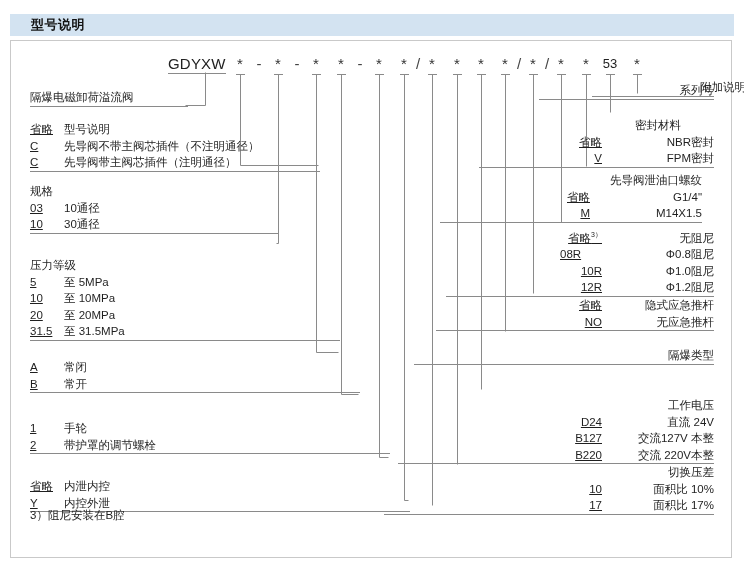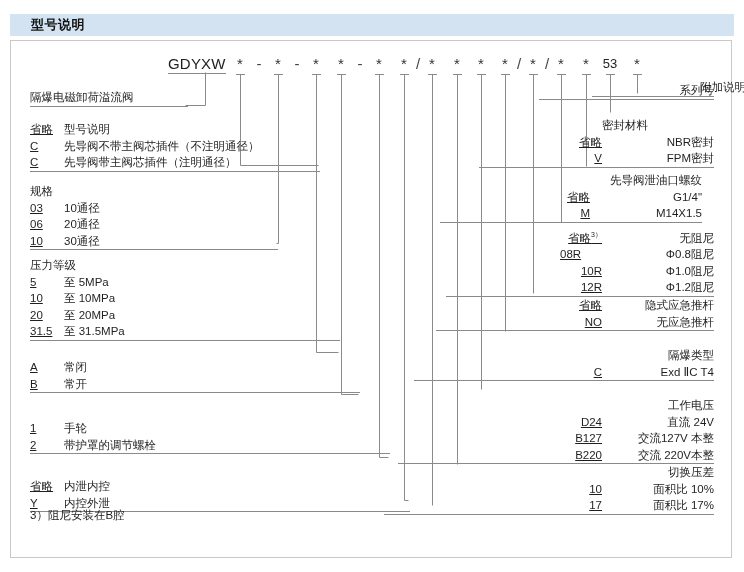--- a/index.html
+++ b/index.html
@@ -139,21 +139,20 @@
         <div class="row"><span>隔爆电磁卸荷溢流阀</span></div>
       </div>
       <div class="blk left ul" style="left: 30px; top: 121px; width: 290px;">
         <div class="row kv"><span class="k" style="min-width:34px">省略</span><span class="v">型号说明</span></div>
         <div class="row kv"><span class="k" style="min-width:34px">C</span><span class="v">先导阀不带主阀芯插件（不注明通径）</span></div>
         <div class="row kv"><span class="k" style="min-width:34px">C</span><span class="v">先导阀带主阀芯插件（注明通径）</span></div>
       </div>
       <div class="blk left ul" style="left: 30px; top: 183px; width: 248px;">
         <div class="row"><span>规格</span></div>
         <div class="row kv"><span class="k" style="min-width:34px">03</span><span class="v">10通径</span></div>
-        <div class="row kv"><span class="k" style="min-width:34px">06</span><span class="v">20通径</span></div>
         <div class="row kv"><span class="k" style="min-width:34px">10</span><span class="v">30通径</span></div>
       </div>
       <div class="blk left ul" style="left: 30px; top: 257px; width: 310px;">
         <div class="row"><span>压力等级</span></div>
         <div class="row kv"><span class="k" style="min-width:34px">5</span><span class="v">至  5MPa</span></div>
         <div class="row kv"><span class="k" style="min-width:34px">10</span><span class="v">至 10MPa</span></div>
         <div class="row kv"><span class="k" style="min-width:34px">20</span><span class="v">至 20MPa</span></div>
         <div class="row kv"><span class="k" style="min-width:34px">31.5</span><span class="v">至 31.5MPa</span></div>
       </div>
       <div class="blk left ul" style="left: 30px; top: 359px; width: 330px;">
@@ -170,42 +169,41 @@
       </div>
     </div>
   <div id="right-col">
       <div class="blk right ul" style="left: 592px; top: 79px; width: 122px;">
         <div class="row kv"><span class="k" style="min-width:42px;text-align:right"></span><span class="v" style="min-width:112px;text-align:right">附加说明</span></div>
       </div>
       <div class="blk right ul" style="left: 539px; top: 82px; width: 175px;">
         <div class="row kv"><span class="k" style="min-width:42px;text-align:right"></span><span class="v" style="min-width:112px;text-align:right">系列号</span></div>
       </div>
       <div class="blk right ul" style="left: 479px; top: 117px; width: 235px;">
-        <div class="row kv"><span class="k" style="min-width:42px;text-align:right"></span><span class="v" style="min-width:112px;text-align:left">密封材料</span></div>
+        <div class="row kv"><span class="k" style="min-width:42px;text-align:right"></span><span class="v" style="min-width:112px;text-align:center">密封材料</span></div>
         <div class="row kv"><span class="k" style="min-width:42px;text-align:right">省略</span><span class="v" style="min-width:112px;text-align:right">NBR密封</span></div>
         <div class="row kv"><span class="k" style="min-width:42px;text-align:right">V</span><span class="v" style="min-width:112px;text-align:right">FPM密封</span></div>
       </div>
       <div class="blk right ul" style="left: 440px; top: 172px; width: 262px;">
         <div class="row kv"><span class="k" style="min-width:42px;text-align:right"></span><span class="v" style="min-width:112px;text-align:right">先导阀泄油口螺纹</span></div>
         <div class="row kv"><span class="k" style="min-width:42px;text-align:right">省略</span><span class="v" style="min-width:112px;text-align:right">G1/4"</span></div>
         <div class="row kv"><span class="k" style="min-width:42px;text-align:right">M</span><span class="v" style="min-width:112px;text-align:right">M14X1.5</span></div>
       </div>
       <div class="blk right ul" style="left: 446px; top: 227px; width: 268px;">
         <div class="row kv"><span class="k" style="min-width:42px;text-align:right">省略<span class="sup">3）</span></span><span class="v" style="min-width:112px;text-align:right">无阻尼</span></div>
         <div class="row kv"><span class="k" style="min-width:42px;text-align:left">08R</span><span class="v" style="min-width:112px;text-align:right">Φ0.8阻尼</span></div>
         <div class="row kv"><span class="k" style="min-width:42px;text-align:right">10R</span><span class="v" style="min-width:112px;text-align:right">Φ1.0阻尼</span></div>
         <div class="row kv"><span class="k" style="min-width:42px;text-align:right">12R</span><span class="v" style="min-width:112px;text-align:right">Φ1.2阻尼</span></div>
       </div>
       <div class="blk right ul" style="left: 436px; top: 297px; width: 278px;">
         <div class="row kv"><span class="k" style="min-width:42px;text-align:right">省略</span><span class="v" style="min-width:112px;text-align:right">隐式应急推杆</span></div>
         <div class="row kv"><span class="k" style="min-width:42px;text-align:right">NO</span><span class="v" style="min-width:112px;text-align:right">无应急推杆</span></div>
       </div>
       <div class="blk right ul" style="left: 414px; top: 347px; width: 300px;">
         <div class="row kv"><span class="k" style="min-width:42px;text-align:right"></span><span class="v" style="min-width:112px;text-align:right">隔爆类型</span></div>
-        <div class="row kv"><span class="k" style="min-width:42px;text-align:right">C</span><span class="v" style="min-width:112px;text-align:right">Exd ⅡC T4</span></div>
       </div>
       <div class="blk right ul" style="left: 398px; top: 397px; width: 316px;">
         <div class="row kv"><span class="k" style="min-width:42px;text-align:right"></span><span class="v" style="min-width:112px;text-align:right">工作电压</span></div>
         <div class="row kv"><span class="k" style="min-width:42px;text-align:right">D24</span><span class="v" style="min-width:112px;text-align:right">直流 24V</span></div>
         <div class="row kv"><span class="k" style="min-width:42px;text-align:right">B127</span><span class="v" style="min-width:112px;text-align:right">交流127V 本整</span></div>
         <div class="row kv"><span class="k" style="min-width:42px;text-align:right">B220</span><span class="v" style="min-width:112px;text-align:right">交流 220V本整</span></div>
       </div>
       <div class="blk right ul" style="left: 384px; top: 464px; width: 330px;">
         <div class="row kv"><span class="k" style="min-width:42px;text-align:right"></span><span class="v" style="min-width:112px;text-align:right">切换压差</span></div>
         <div class="row kv"><span class="k" style="min-width:42px;text-align:right">10</span><span class="v" style="min-width:112px;text-align:right">面积比  10%</span></div>

